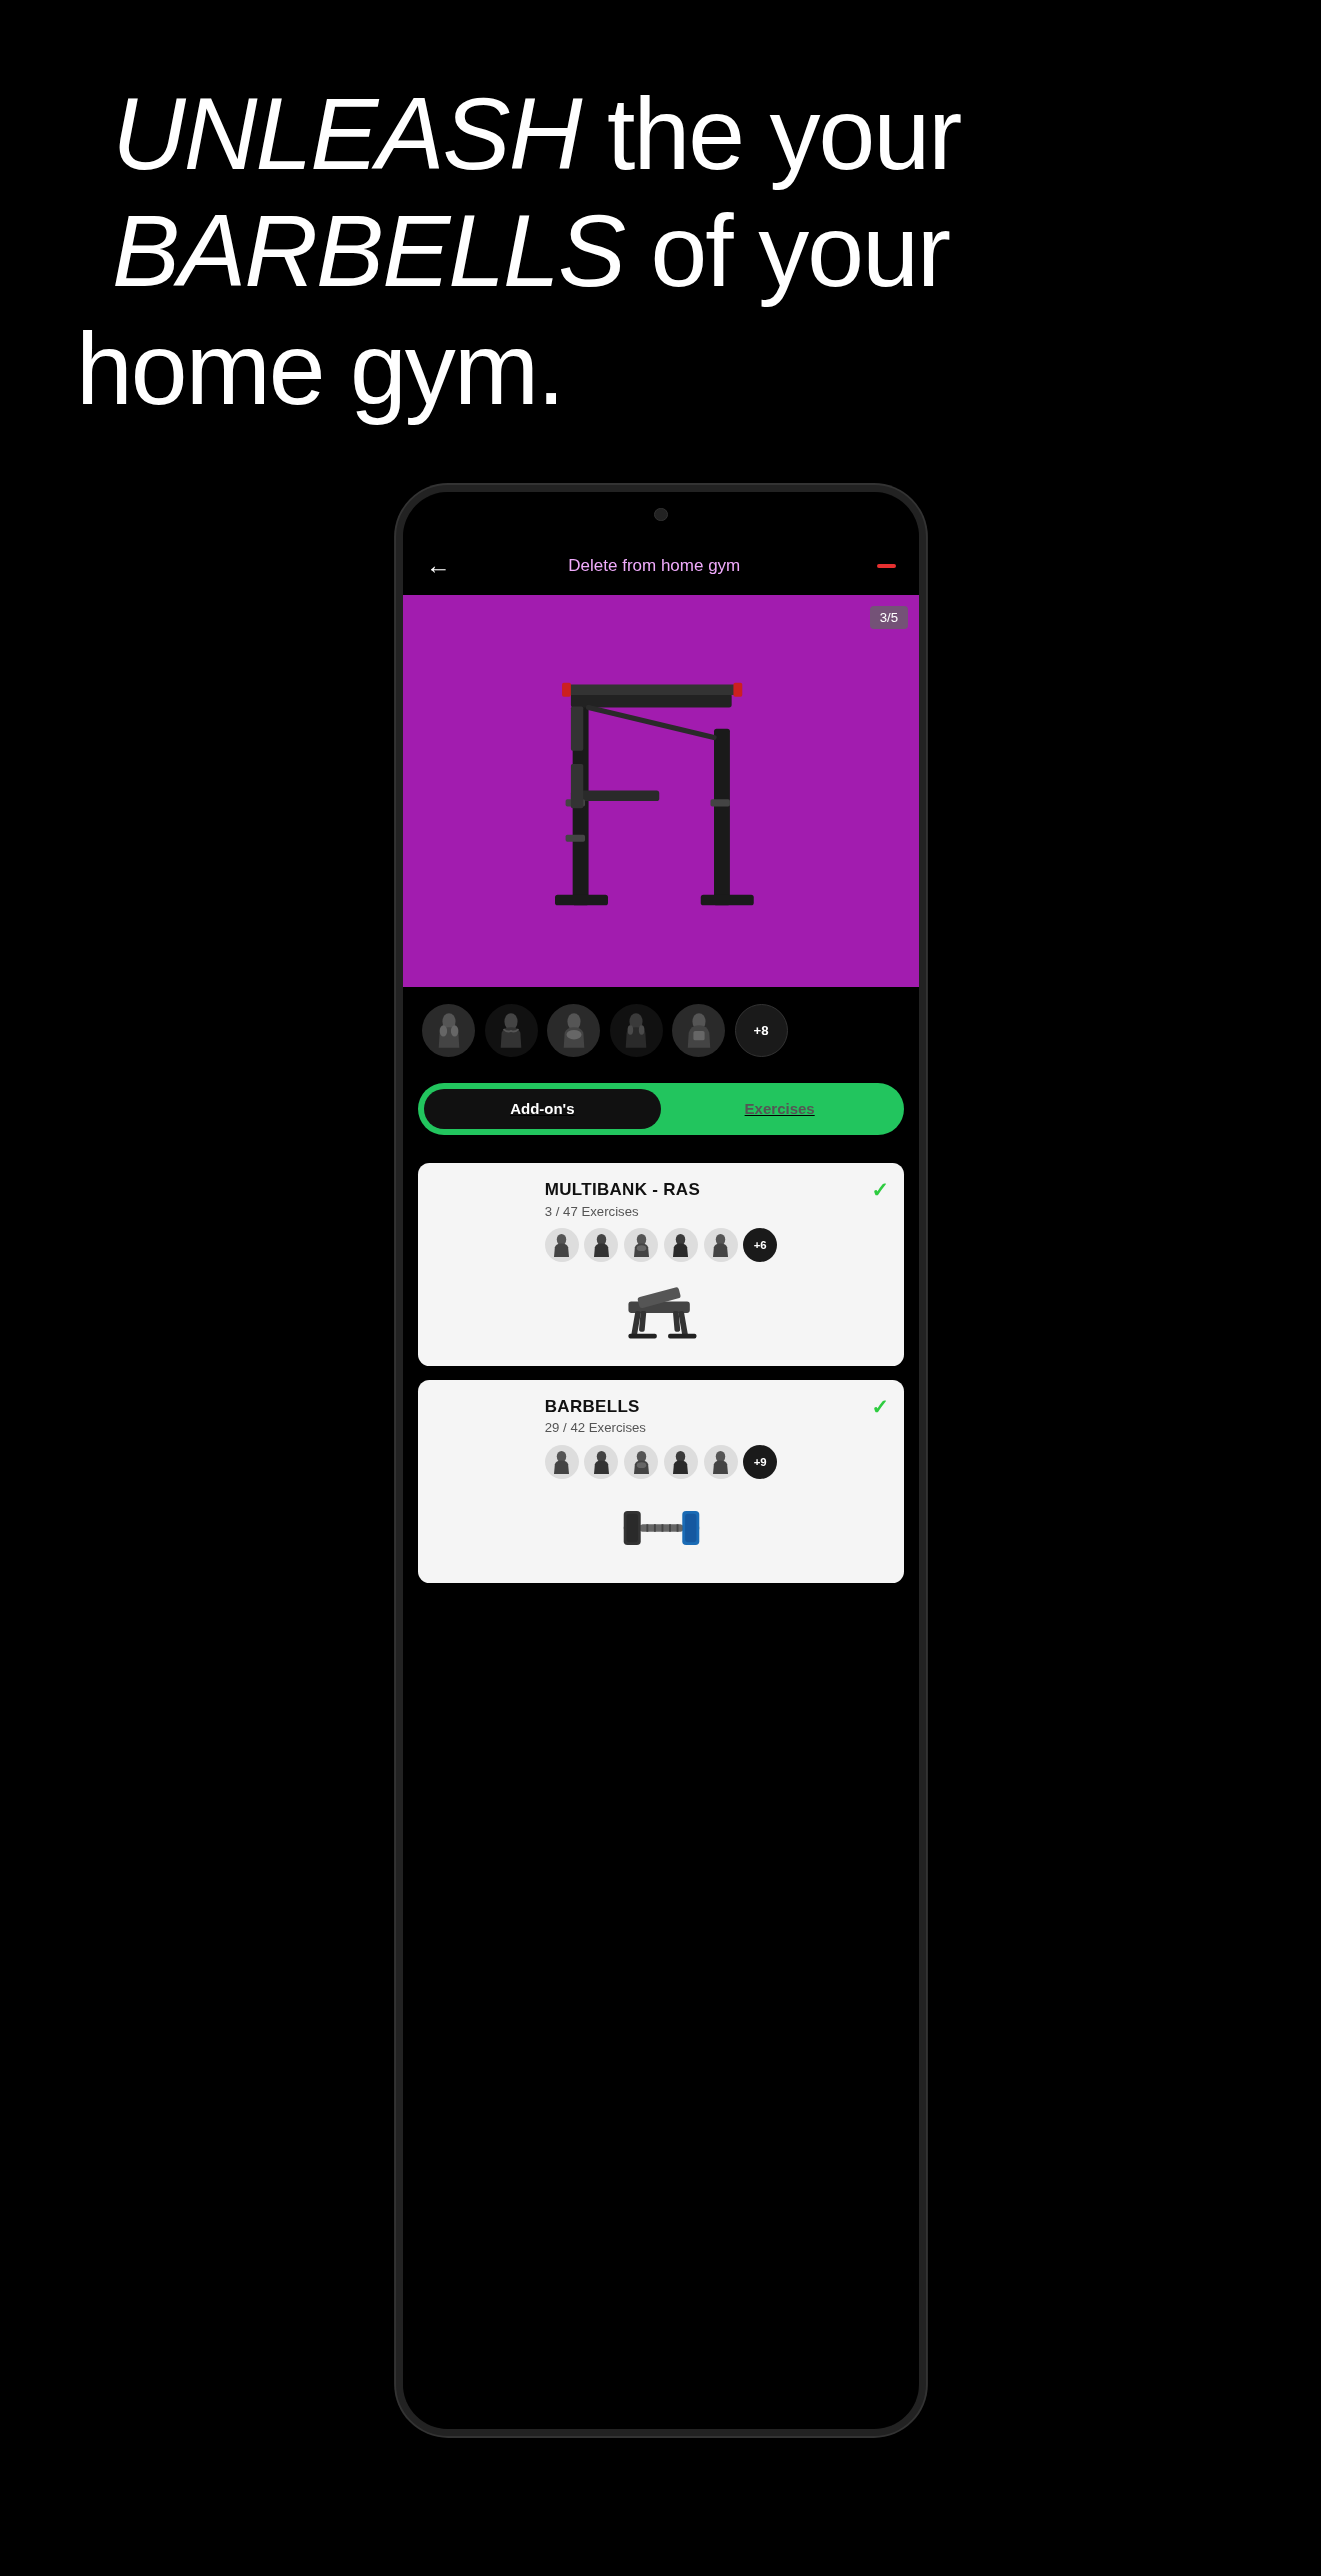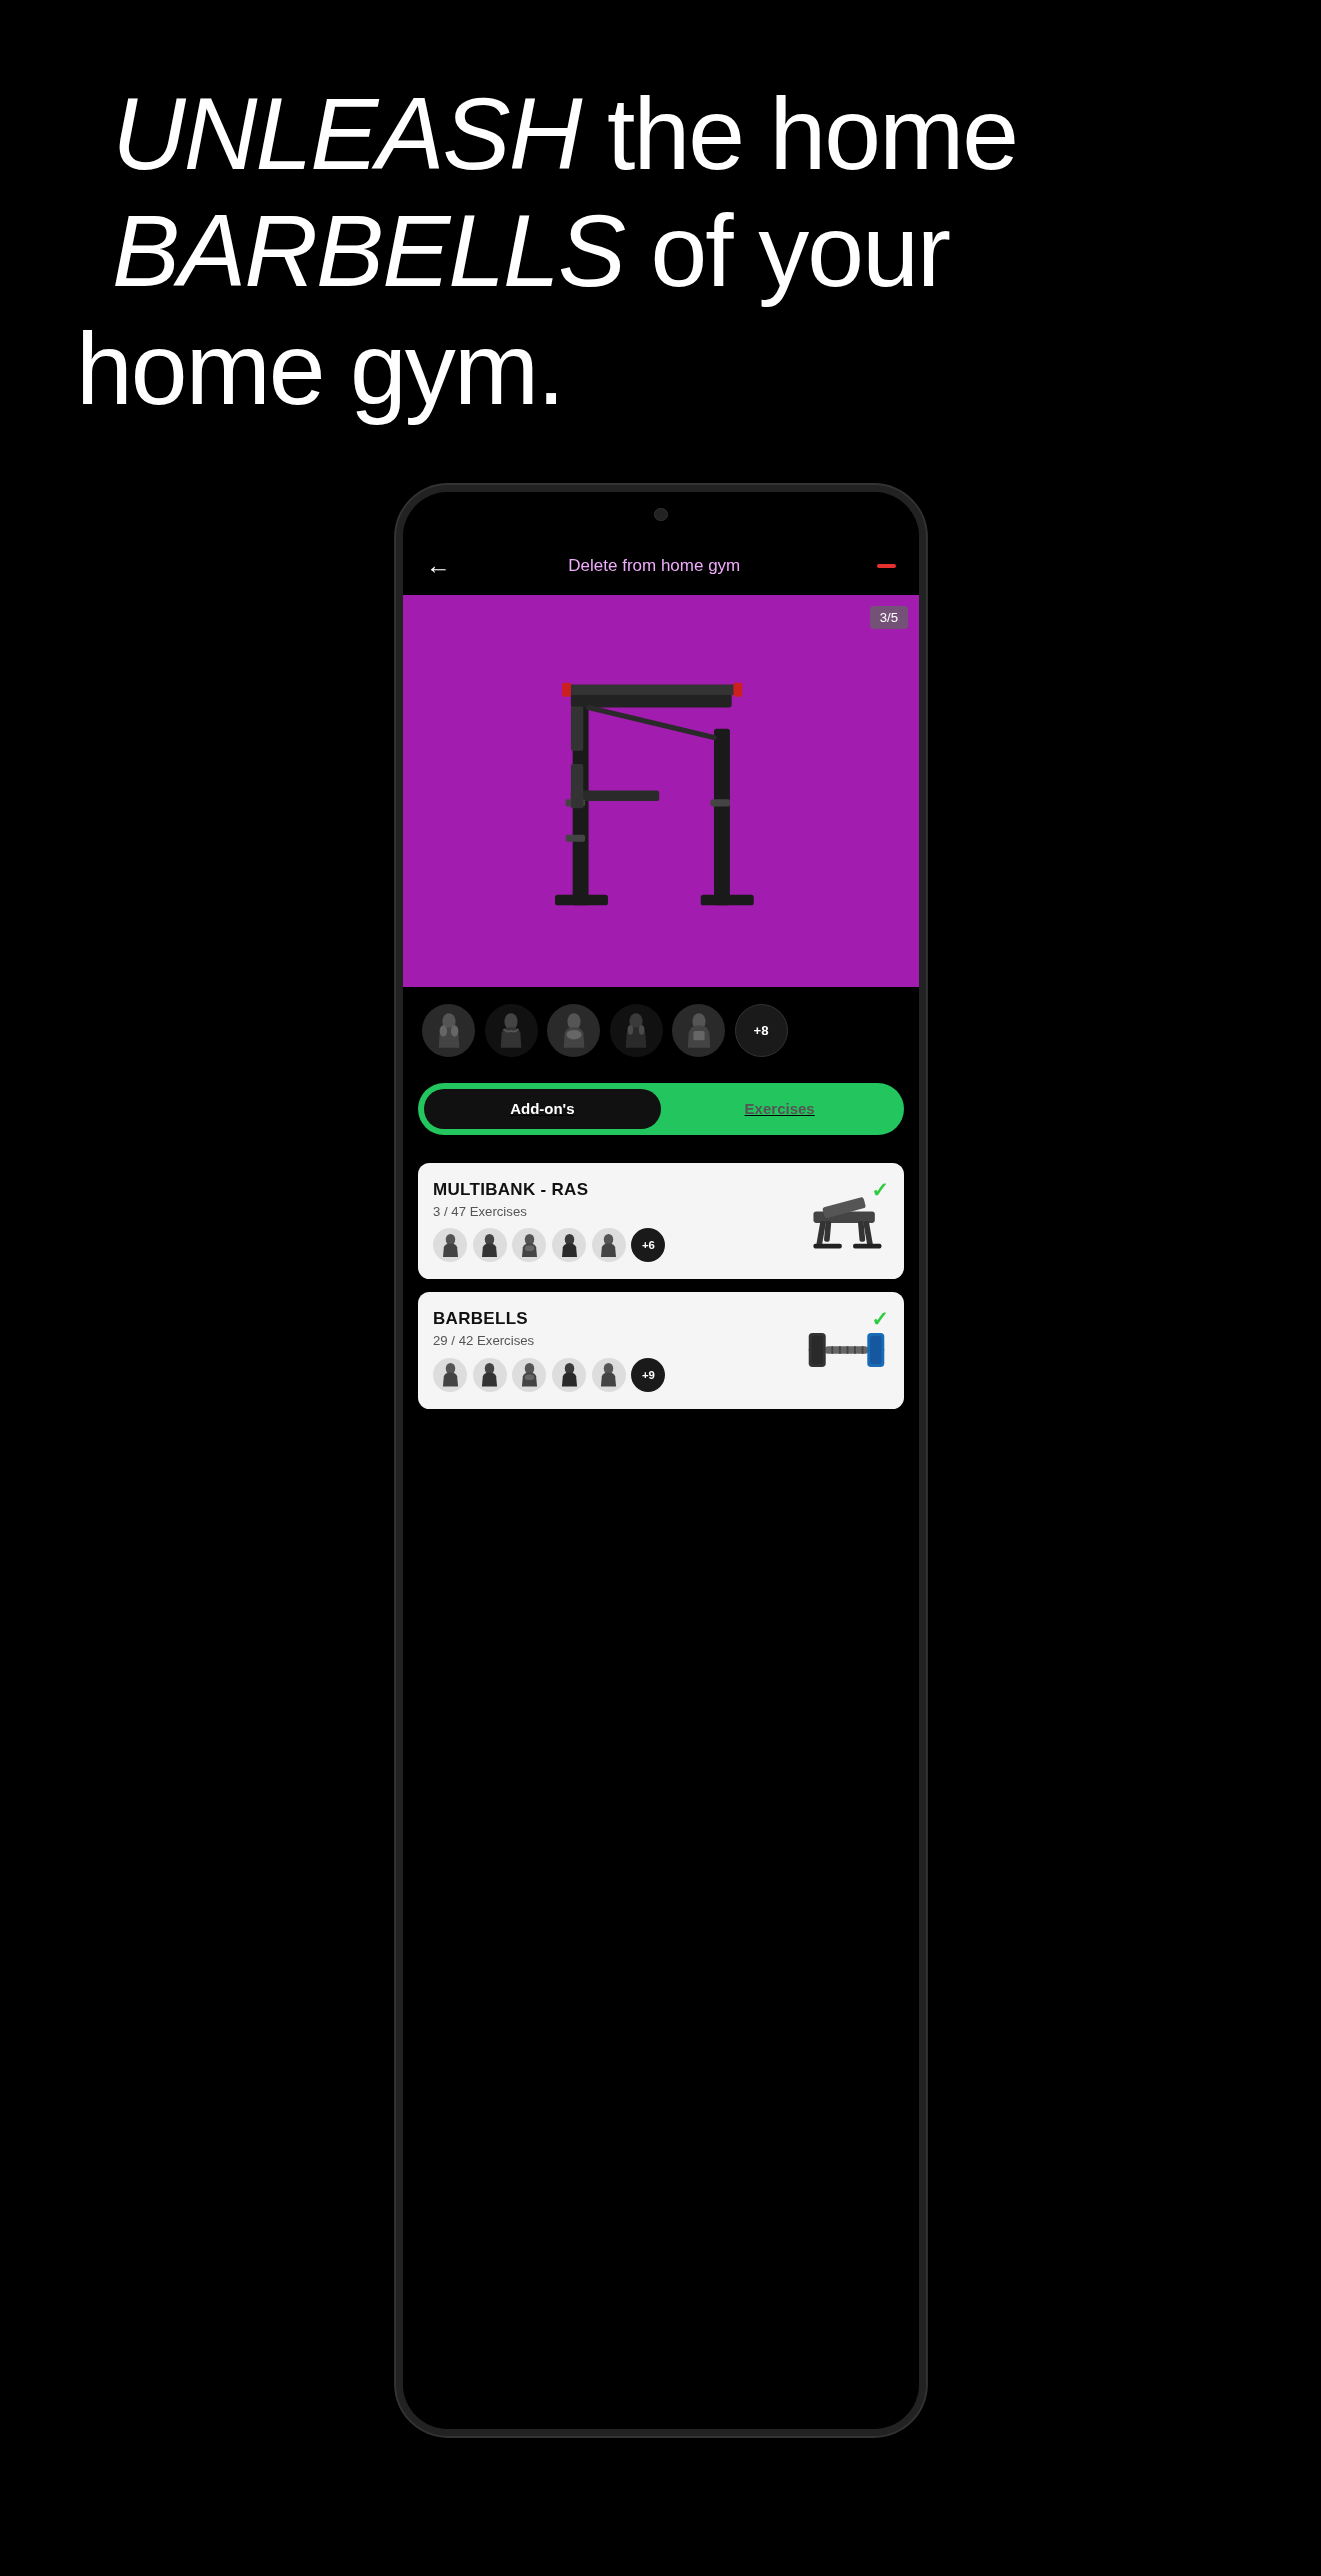--- a/index.html
+++ b/index.html
@@ -246,20 +246,21 @@
 
     .addon-item {
       background: #f5f5f5;
       margin: 13.2px 15px 0 15px;
       border-radius: 11.4px;
       padding: 17px 15px;
       display: flex;
       align-items: center;
       gap: 11.4px;
       position: relative;
+      flex-direction: column;
     }
 
     .addon-info {
       flex: 1;
     }
 
     .addon-name {
       color: #111;
       font-size: 17px;
       font-weight: 800;
@@ -341,21 +342,21 @@
     .muscle-svg-sm {
       width: 21px;
       height: 24.6px;
     }
   </style>
 </head>
 <body>
 
 <div class="hero-text">
   <h1>
-    <span class="bold">UNLEASH</span><span class="regular"> the home</span><br>
+    <span class="bold">UNLEASH</span><span class="regular"> the your</span><br>
     <span class="bold">BARBELLS</span><span class="regular"> of your</span><br>
     <span class="regular">home gym.</span>
   </h1>
 </div>
 
 <div class="phone-wrapper">
   <div class="phone-frame">
 
     <div class="phone-notch-bar">
       <div class="phone-camera"></div>

